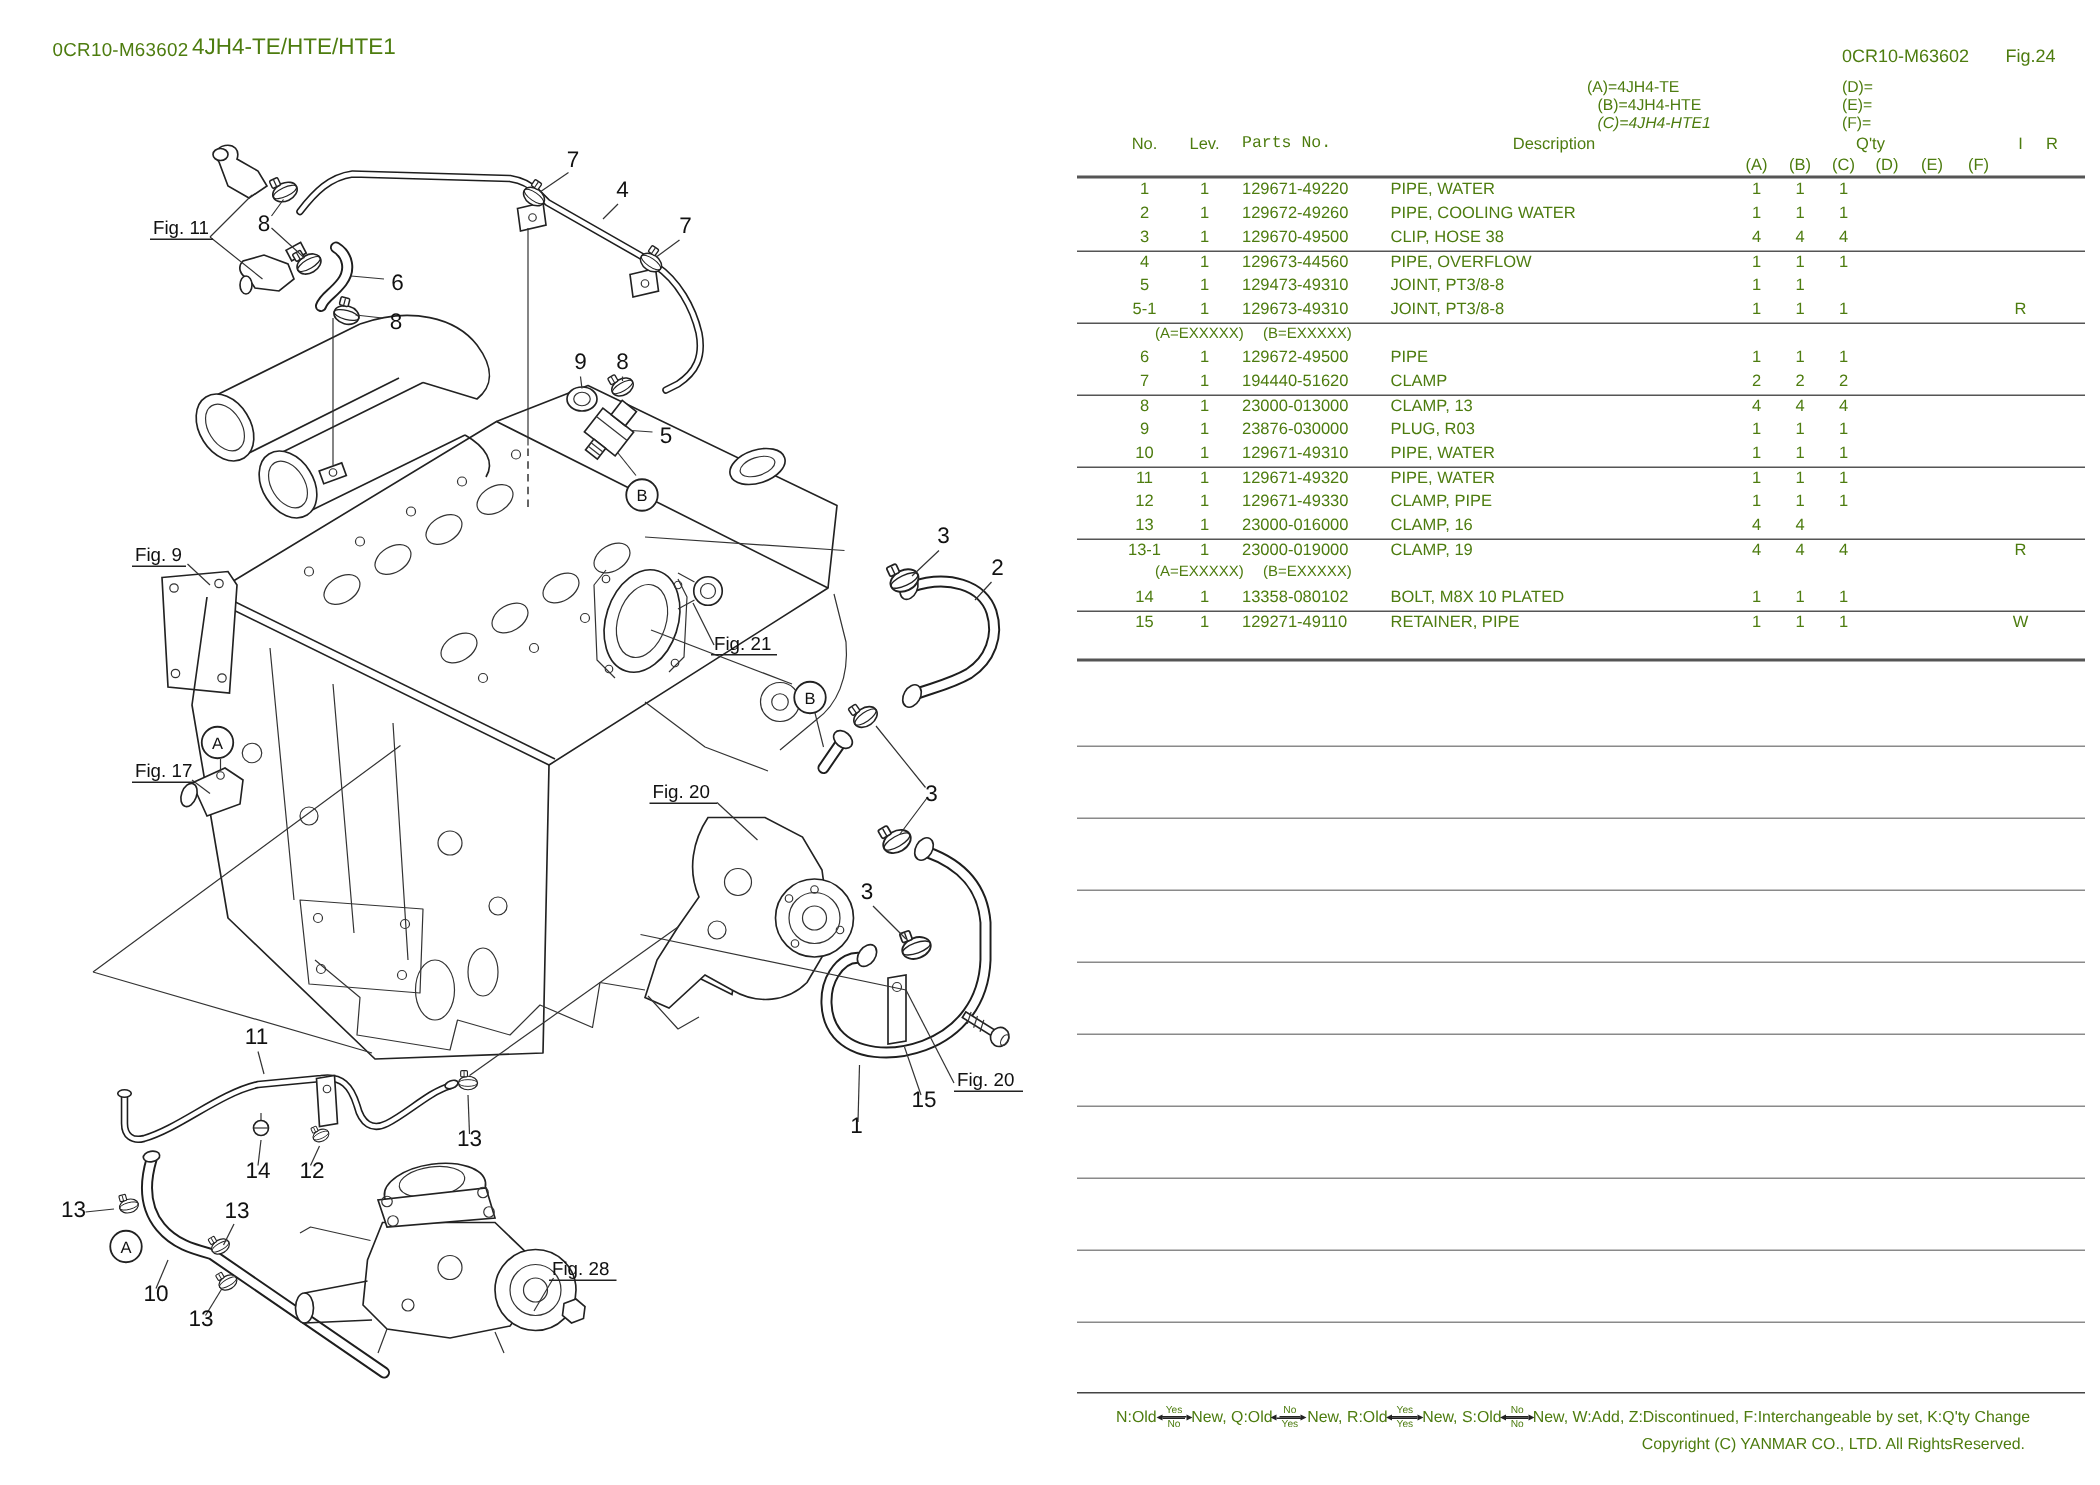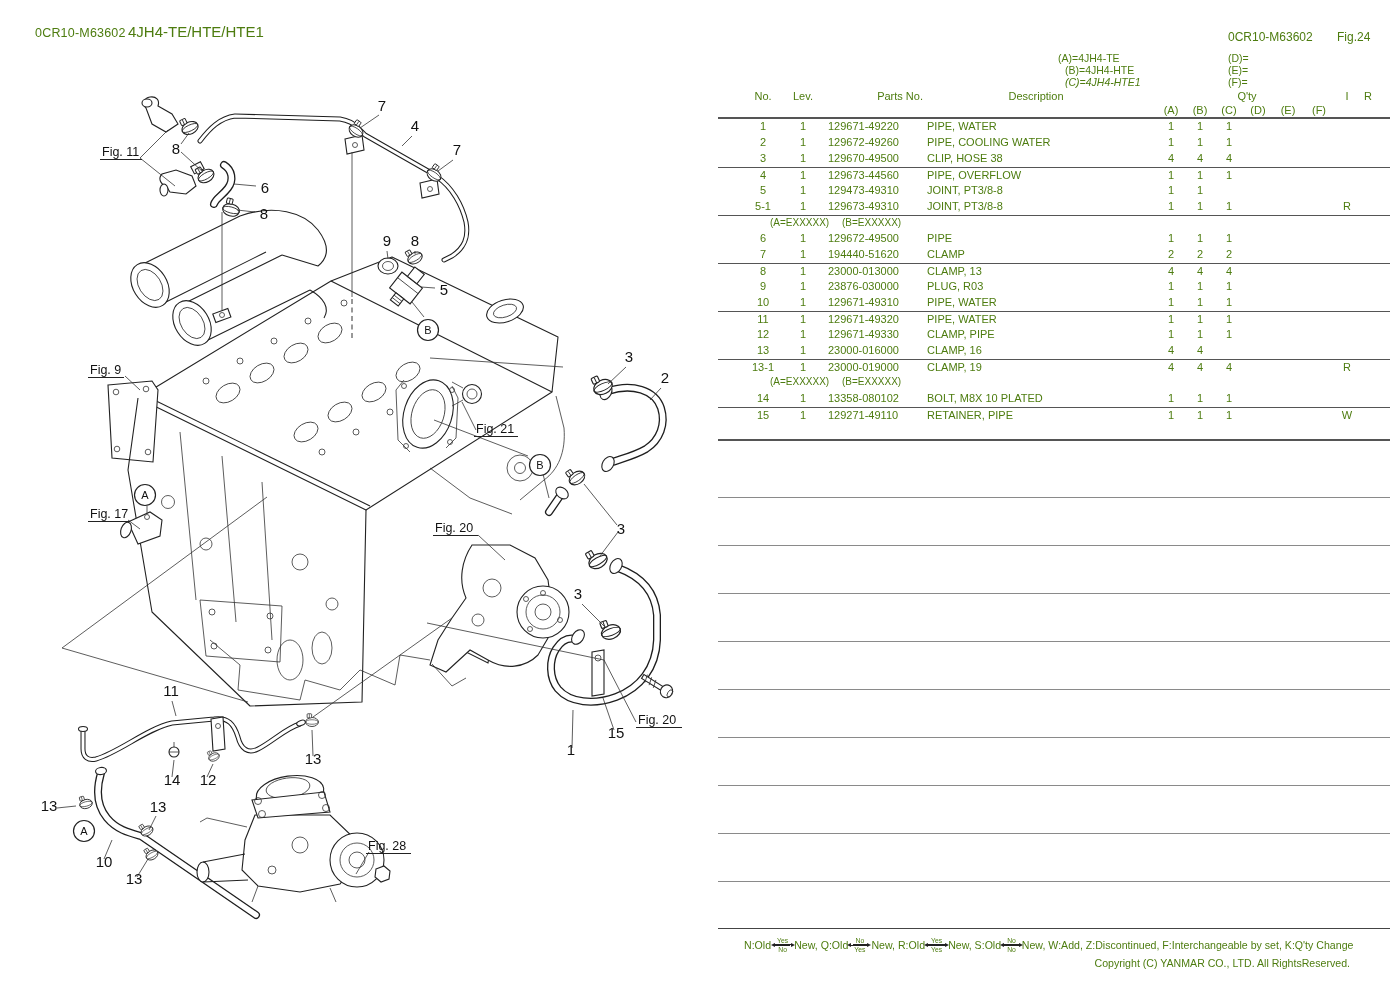--- a/index.html
+++ b/index.html
@@ -29,21 +29,21 @@
   .app{position:absolute;font-size:10.5px;}
   .app.l0{left:340px;top:52px;} .app.l1{left:347px;top:64px;} .app.l2{left:347px;top:76px;font-style:italic;}
   .app.r0{left:510px;top:52px;} .app.r1{left:510px;top:64px;} .app.r2{left:510px;top:76px;}
   .th1{position:absolute;top:90px;left:0;width:672px;height:14px;}
   .th2{position:absolute;top:104px;left:0;width:672px;height:13px;}
   .hline{position:absolute;top:117px;left:0;width:672px;border-top:2px solid #555;}
   .c{position:absolute;white-space:nowrap;}
   .c.no{left:18px;width:54px;text-align:center;}
   .c.lev{left:63px;width:44px;text-align:center;}
   .c.parts{left:110px;width:95px;}
-  .c.hparts{left:110px;width:95px;text-align:right;}
+  .c.hparts{left:110px;width:95px;text-align:left;font-family:Liberation Mono, monospace;}
   .c.desc{left:209px;width:226px;}
   .c.hdesc{left:199px;width:238px;text-align:center;}
   .c.hqty{left:499px;width:60px;text-align:center;}
   .c.q0{left:439px;width:28px;text-align:center;}
   .c.q1{left:468px;width:28px;text-align:center;}
   .c.q2{left:497px;width:28px;text-align:center;}
   .c.q3{left:526px;width:28px;text-align:center;}
   .c.q4{left:556px;width:28px;text-align:center;}
   .c.q5{left:587px;width:28px;text-align:center;}
   .c.fi{left:615px;width:28px;text-align:center;}

